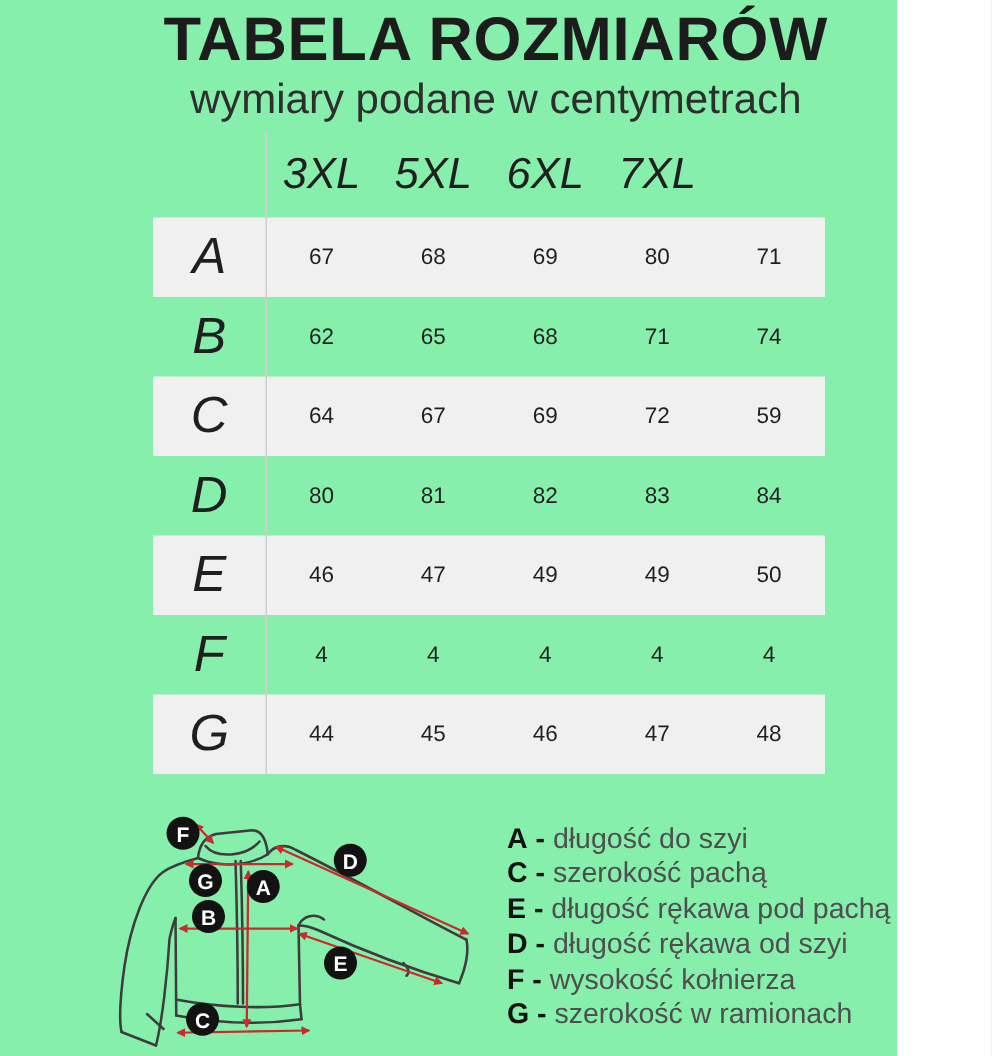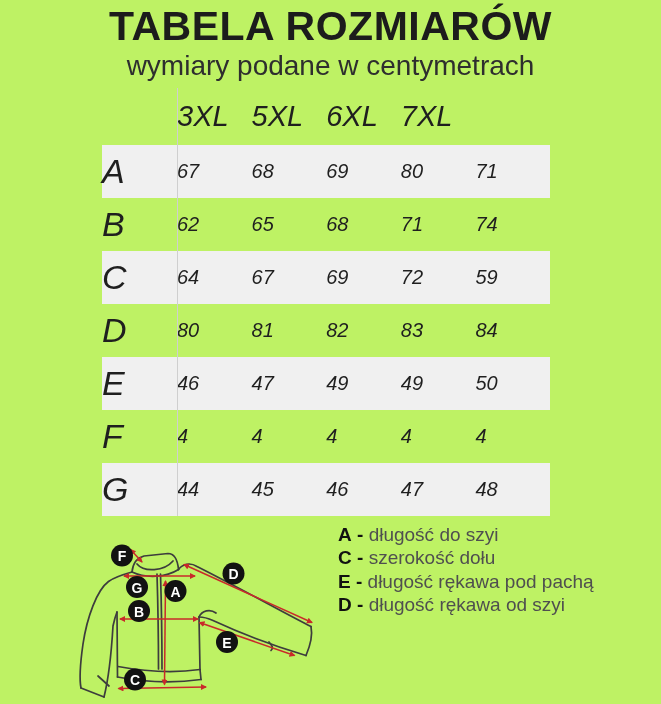--- a/index.html
+++ b/index.html
@@ -1,36 +1,36 @@
 <!DOCTYPE html>
 <html><head>
 <meta charset="utf-8">
 <style>
   * { margin:0; padding:0; box-sizing:border-box; }
   html,body { background:#ffffff; }
   .page {
-    position:relative; width:661px; height:704px; background:#bef264;
+    position:relative; width:598px; height:704px; background:#86efac;
     font-family:"Liberation Sans", sans-serif; color:#1c1c1c; overflow:hidden;
   }
   
   .hdr { position:absolute; top:4px; left:0; width:661px; text-align:center; }
   .hdr .title { font-size:41px; font-weight:700; letter-spacing:0.5px; color:#1c1c1c; line-height:1.1; }
   .hdr .subtitle { font-size:28px; font-weight:400; color:#2e2e2e; line-height:1.1; margin-top:2px; }
   
   .size-table { position:absolute; left:102px; top:88px; width:448px; }
   .size-table .vline { position:absolute; left:75px; top:0; bottom:0; width:1px; background:#cfcfcf; }
-  .trow { display:grid; grid-template-columns:75px repeat(5,1fr); align-items:center; text-align:left; }
+  .trow { display:grid; grid-template-columns:75px repeat(5,1fr); align-items:center; text-align:center; }
   .trow.head { height:57px; }
   .trow.data { height:53px; }
   .trow.striped { background:#f0f0f0; }
   .col-head { font-style:italic; font-size:29px; font-weight:500; color:#1f1f1f; }
   .row-letter { font-style:italic; font-size:34px; font-weight:400; color:#1f1f1f; }
-  .cell { font-style:italic; font-size:20px; color:#1f1f1f; }
-  
-  .legend { position:absolute; left:338px; top:523px; width:320px; }
+  .cell { font-size:15px; color:#1f1f1f; }
+  
+  .legend { position:absolute; left:338px; top:548px; width:320px; }
   .legend .item { font-size:19px; line-height:23.4px; white-space:nowrap; }
   .legend .ltr { font-weight:700; color:#111111; }
   .legend .sep { font-weight:700; color:#111111; }
   .legend .desc { color:#4f4f4f; }
   
   .diagram { position:absolute; left:60px; top:529px; width:280px; height:174px; }
   .badge-txt {
     font-family:"Liberation Sans", sans-serif; font-weight:700; font-size:14px;
     fill:#ffffff; text-anchor:middle; dominant-baseline:central;
   }
@@ -203,27 +203,37 @@
 
   <div class="legend">
     <div class="item">
       <span class="ltr">A</span>
       <span class="sep">-</span>
       <span class="desc">długość do szyi</span>
     </div>
     <div class="item">
       <span class="ltr">C</span>
       <span class="sep">-</span>
-      <span class="desc">szerokość dołu</span>
+      <span class="desc">szerokość pachą</span>
     </div>
     <div class="item">
       <span class="ltr">E</span>
       <span class="sep">-</span>
       <span class="desc">długość rękawa pod pachą</span>
     </div>
     <div class="item">
       <span class="ltr">D</span>
       <span class="sep">-</span>
       <span class="desc">długość rękawa od szyi</span>
     </div>
+    <div class="item">
+      <span class="ltr">F</span>
+      <span class="sep">-</span>
+      <span class="desc">wysokość kołnierza</span>
+    </div>
+    <div class="item">
+      <span class="ltr">G</span>
+      <span class="sep">-</span>
+      <span class="desc">szerokość w ramionach</span>
+    </div>
   </div>
 
 </div>
 
 </body></html>

